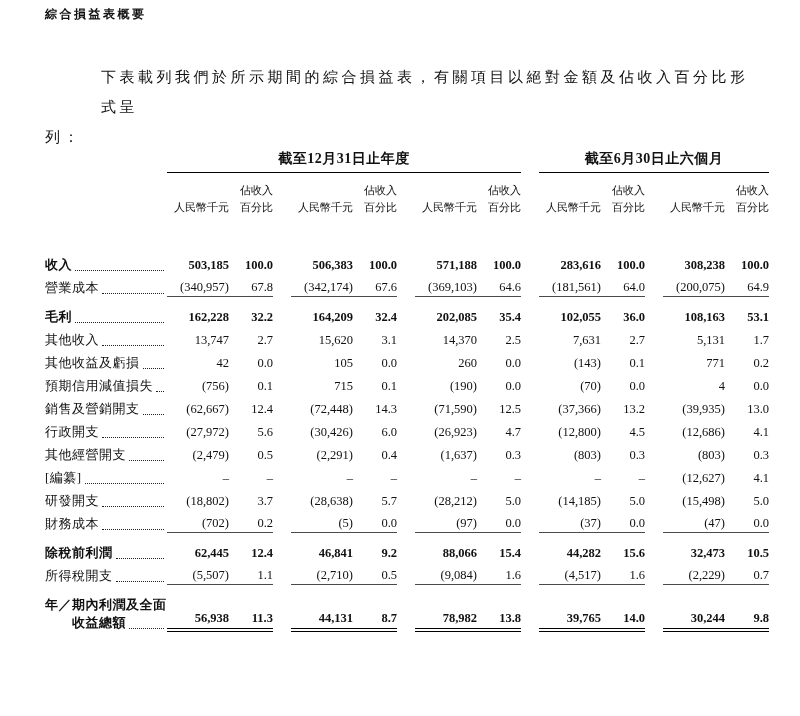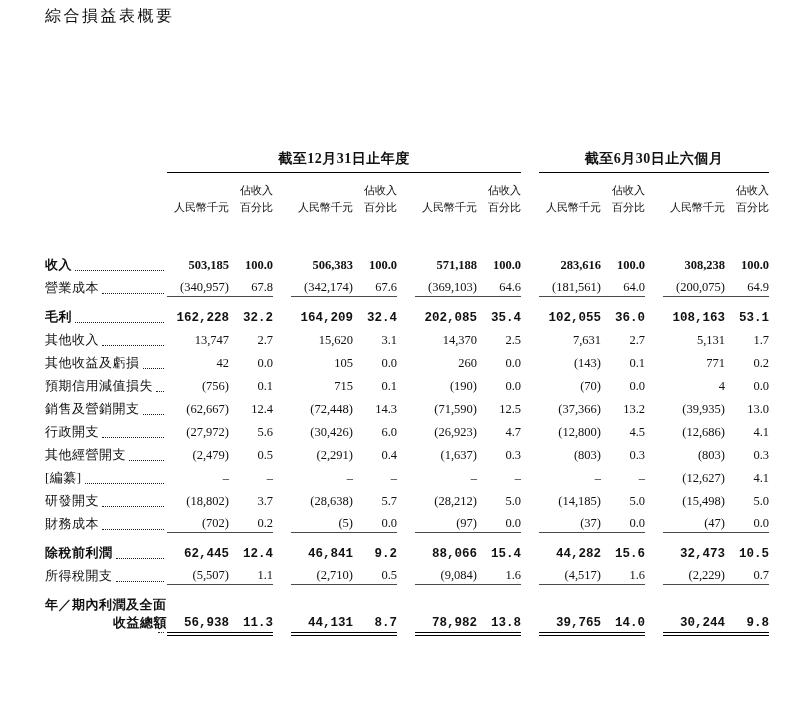--- a/index.html
+++ b/index.html
@@ -1,56 +1,60 @@
 <!DOCTYPE html>
 <html><head>
 <meta charset="utf-8">
 <style>
   * { box-sizing: border-box; }
   html,body { margin:0; padding:0; background:#fff; }
   .page {
     position:relative; width:800px; height:716px; background:#fff; overflow:hidden;
     font-family:"Liberation Serif","DejaVu Serif",serif; color:#111;
   }
-  .title { position:absolute; left:45px; top:6px; font-size:16px; font-weight:normal; letter-spacing:2.5px; }
+  .title { position:absolute; left:45px; top:6px; font-size:12px; font-weight:bold; letter-spacing:2.5px; }
   .intro { position:absolute; left:45px; top:62px; width:720px; font-size:15px; line-height:30px; letter-spacing:3.5px; }
   .intro .l1 { padding-left:56px; }
   table.fin { position:absolute; left:45px; top:150px; border-collapse:collapse; table-layout:fixed; }
   col.clbl { width:122px; } col.camt { width:62px; } col.cpct { width:44px; } col.csp { width:18px; }
   td,th { padding:0; margin:0; font-weight:normal; vertical-align:bottom; }
   thead th.grp { font-size:14px; font-weight:bold; text-align:center; border-bottom:1.5px solid #000; padding-bottom:4px; height:22px; letter-spacing:.5px; }
   thead tr.hr2 th.yr { font-size:12px; font-weight:bold; text-align:center; border-bottom:1.5px solid #000; padding:7px 0 5px 0; height:26px; }
   thead tr.hr3 th { font-size:11px; text-align:right; height:46px; padding-bottom:2px; line-height:1.55; }
   thead tr.hr4 td { font-size:11px; font-style:italic; height:18px; }
   thead td.unaud { text-align:center; padding-right:28px; }
   tr.hgap td { height:34px; }
   tbody td { font-size:12.5px; height:23px; padding:2px 0; }
   td.lbl { font-size:13px; letter-spacing:.5px; }
   td.num { text-align:right; }
   td.num .v { display:block; text-align:right; padding-bottom:1px; }
   tr.b td, tr.b td .v { font-weight:bold; }
   tr.rule td.num .v { border-bottom:1.2px solid #4a4a4a; }
-  tr.gap-above td { padding-top:9px;font-family:Liberation Mono, monospace; }
+  tr.gap-above td { padding-top:9px; }
   tr.dbl td.num .v { border-bottom:4px double #000; padding-bottom:2px; }
   .lwrap { display:flex; align-items:flex-end; }
   .leader { flex:1 1 auto; border-bottom:1.6px dotted #222; margin:0 3px 3px 3px; min-width:6px; }
-  .ind { padding-left:27px;flex-direction:column; }
+  .ind { padding-left:27px; }
   .smudge { position:absolute; left:592px; top:638px; width:205px; height:66px; pointer-events:none;
     background:
       radial-gradient(ellipse 45% 48% at 22% 52%, rgba(255,255,255,.96), rgba(255,255,255,0) 75%),
       radial-gradient(ellipse 42% 50% at 55% 50%, rgba(255,255,255,.93), rgba(255,255,255,0) 75%),
       radial-gradient(ellipse 40% 46% at 86% 48%, rgba(255,255,255,.85), rgba(255,255,255,0) 75%);
   }
 </style>
 </head>
 <body>
 
 <div class="page">
   <div class="title">綜合損益表概要</div>
 
+  <div class="intro">
+    <div class="l1">下表載列我們於所示期間的綜合損益表，有關項目以絕對金額及佔收入百分比形式呈</div>
+    <div class="l2">列：</div>
+  </div>
 
   <table class="fin">
     <colgroup>
       <col class="clbl">
       <col class="camt">
         <col class="cpct">
         <col class="csp">
       <col class="camt">
         <col class="cpct">
         <col class="csp">

